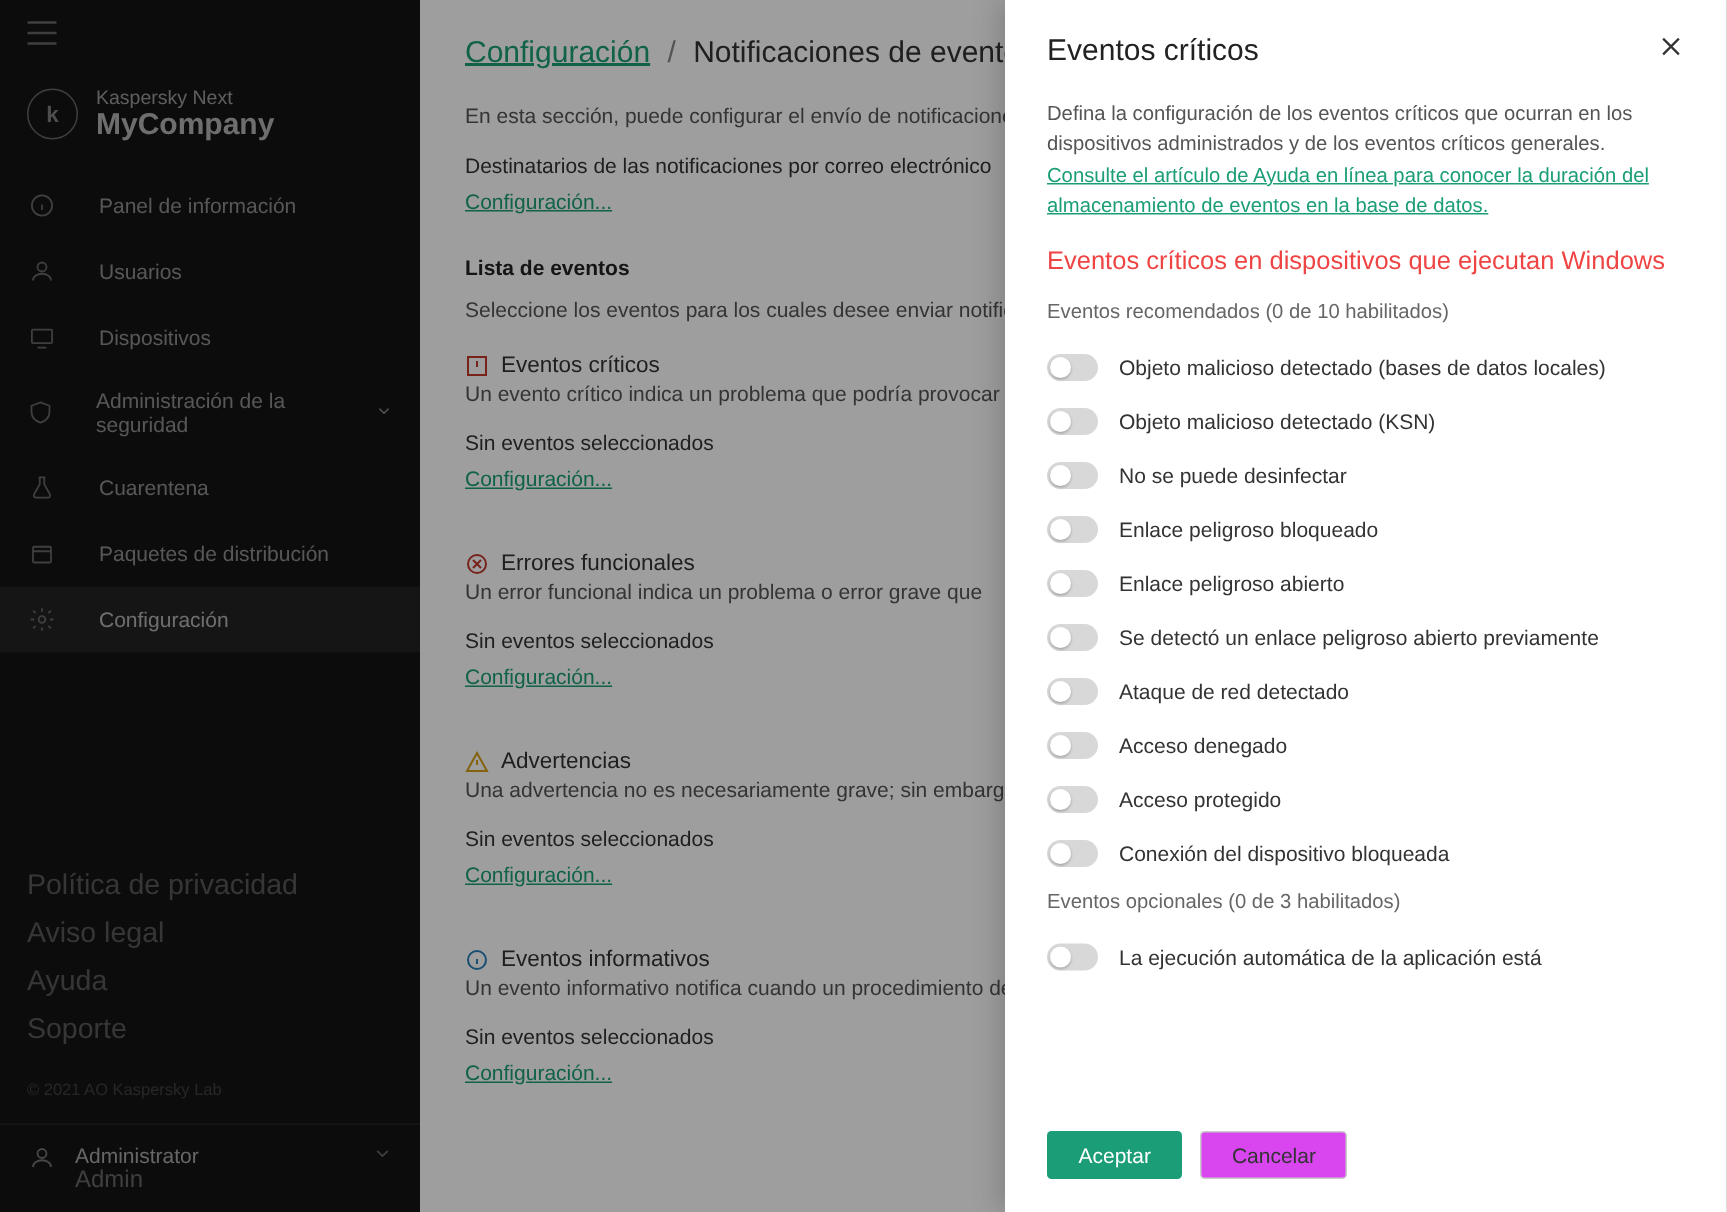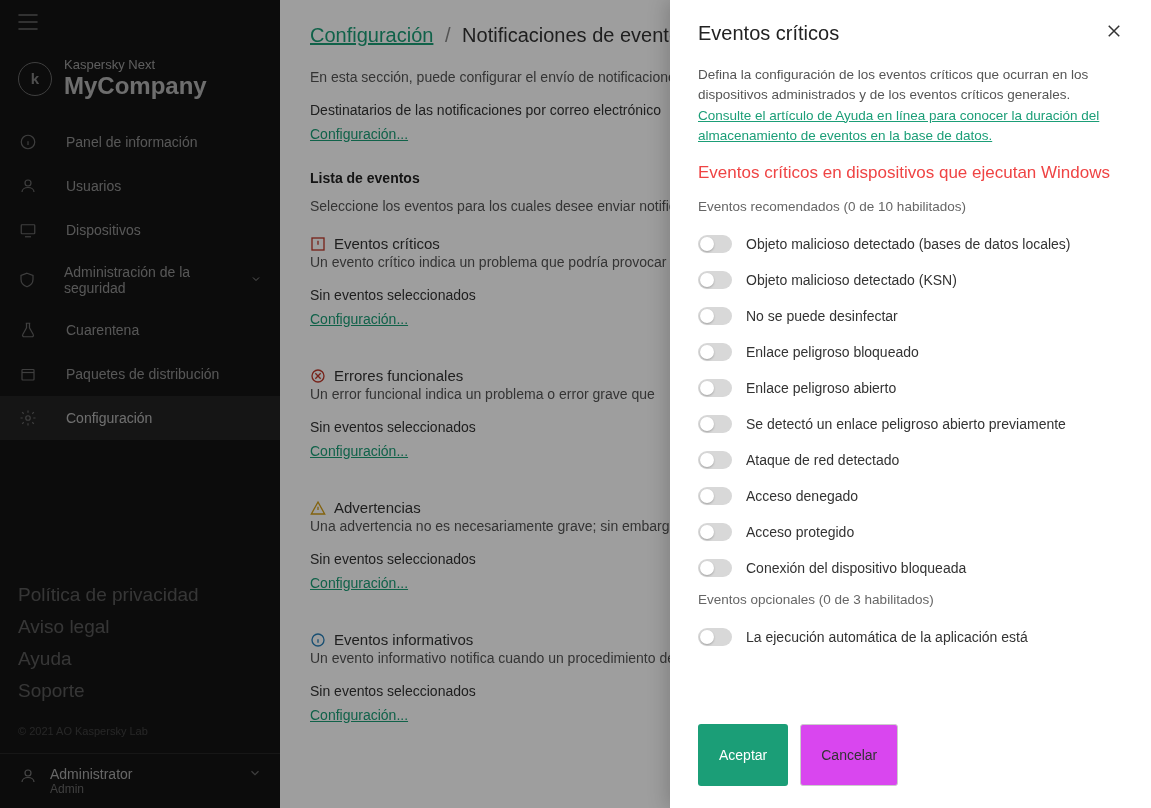--- a/index.html
+++ b/index.html
@@ -7,34 +7,34 @@
   body { display: flex; position: relative; background: #f5f5f5;}
 
   
   .sidebar {
     width: 280px; height: 808px; background: #1c1c1c; color: #999; display: flex; flex-direction: column;
   }
   .sb-ham { padding: 14px 18px; }
   .sb-ham svg { stroke:#888; }
   .sb-brand { display:flex; align-items:center; gap:12px; padding: 10px 18px 20px 18px;}
   .sb-brand-txt .l1 { color:#ccc; font-size:13px; }
-  .sb-brand-txt .l2 { color:#eee; font-size:24px; font-weight:600;}
+  .sb-brand-txt .l2 { color:#eee; font-size:20px; font-weight:600;}
   .sb-brand-icon { width:34px; height:34px; border:1.5px solid #888; border-radius:50%; display:flex; align-items:center; justify-content:center; color:#aaa; font-size:15px; font-weight:600;}
   .sb-nav { flex: 0 0 auto; }
   .sb-item { display:flex; align-items:center; gap:28px; padding: 12px 18px; color:#bdbdbd; cursor:pointer; }
   .sb-item.active { background:#2e2e2e; color:#eee;}
   .sb-item .chev { margin-left:auto; }
   .sb-icon { width:20px; height:20px; display:flex; align-items:center; justify-content:center; color:#888;}
   .sb-spacer { flex:1; }
   .sb-footer-links { padding: 8px 18px; }
   .sb-footer-links div { color:#777; padding:5px 0; font-size:19px; cursor:pointer;}
   .sb-copy { color:#555; font-size:11px; padding: 10px 18px 16px;}
   .sb-admin { border-top:1px solid #333; padding:12px 18px; display:flex; align-items:flex-start; gap:12px;}
   .sb-admin .txt .r1 { color:#ddd; font-size:14px;}
-  .sb-admin .txt .r2 { color:#888; font-size:12px;}
+  .sb-admin .txt .r2 { color:#888; font-size:16px;}
   .sb-admin .chev { margin-left:auto; color:#888;}
 
   
   .main { flex:1; height:808px; overflow:hidden; padding: 24px 30px; background:#fff; }
   .crumbs { font-size:20px; color:#333; margin-bottom:20px;}
   .crumbs .lnk { color:#1b9e77; text-decoration:underline; cursor:pointer;}
   .crumbs .sep { color:#888; margin:0 6px;}
   .main p { color:#555; line-height:1.5; margin-bottom:14px;}
   .main .sublabel { color:#333; margin-bottom:8px;}
   .main .cfg-link { color:#1b9e77; text-decoration:underline; cursor:pointer; margin-bottom:22px; display:inline-block;}
@@ -71,21 +71,21 @@
   .toggle-row { display:flex; align-items:center; gap:14px; padding:9px 0;}
   .toggle-row .lbl { color:#333; font-size:14px;}
   .toggle {
     width:34px; height:18px; background:#d8d8d8; border-radius:10px; position:relative; cursor:pointer; flex-shrink:0;
   }
   .toggle::after {
     content:""; position:absolute; width:14px; height:14px; background:#fff; border-radius:50%;
     top:2px; left:2px; box-shadow:0 1px 2px rgba(0,0,0,0.25);
   }
   .panel-foot { padding:16px 28px 22px; display:flex; gap:12px;}
-  .btn { padding:22px 20px; border-radius:3px; font-size:14px; cursor:pointer; border:1px solid transparent;margin-top:45px;}
+  .btn { padding:7px 20px; border-radius:3px; font-size:14px; cursor:pointer; border:1px solid transparent;margin-top:45px;}
   .btn-primary { background:#1b9e77; color:#fff;}
   .btn-secondary { background:#d946ef; border-color:#ccc; color:#333;}
 </style>
 </head>
 <body>
 
 <aside class="sidebar">
   <div class="sb-ham">
     <svg width="20" height="16" viewBox="0 0 20 16" fill="none">
         <path d="M1 1h18M1 8h18M1 15h18" stroke-width="1.6" stroke-linecap="round"></path>

